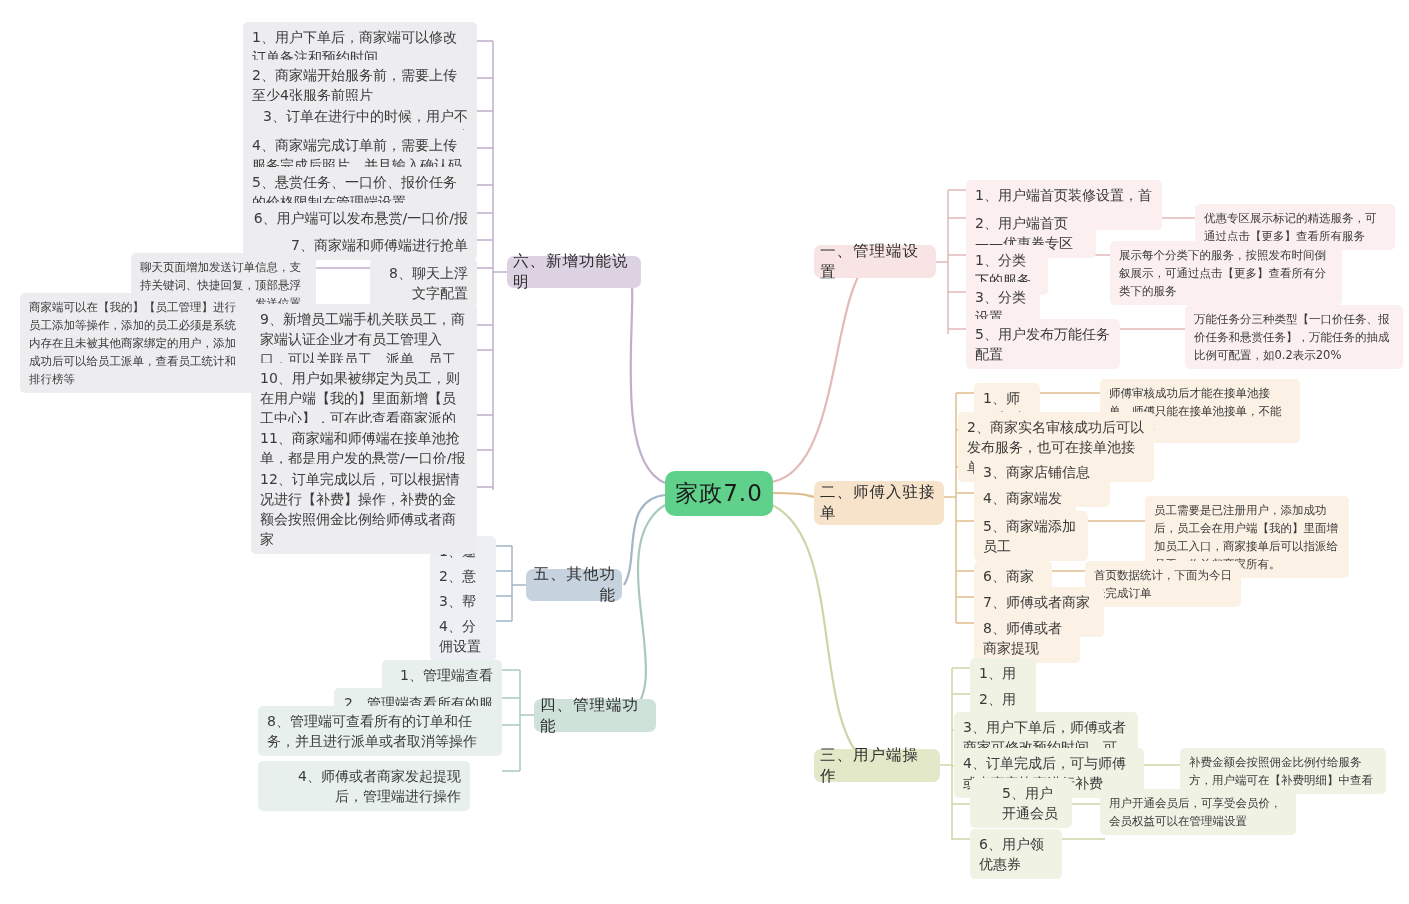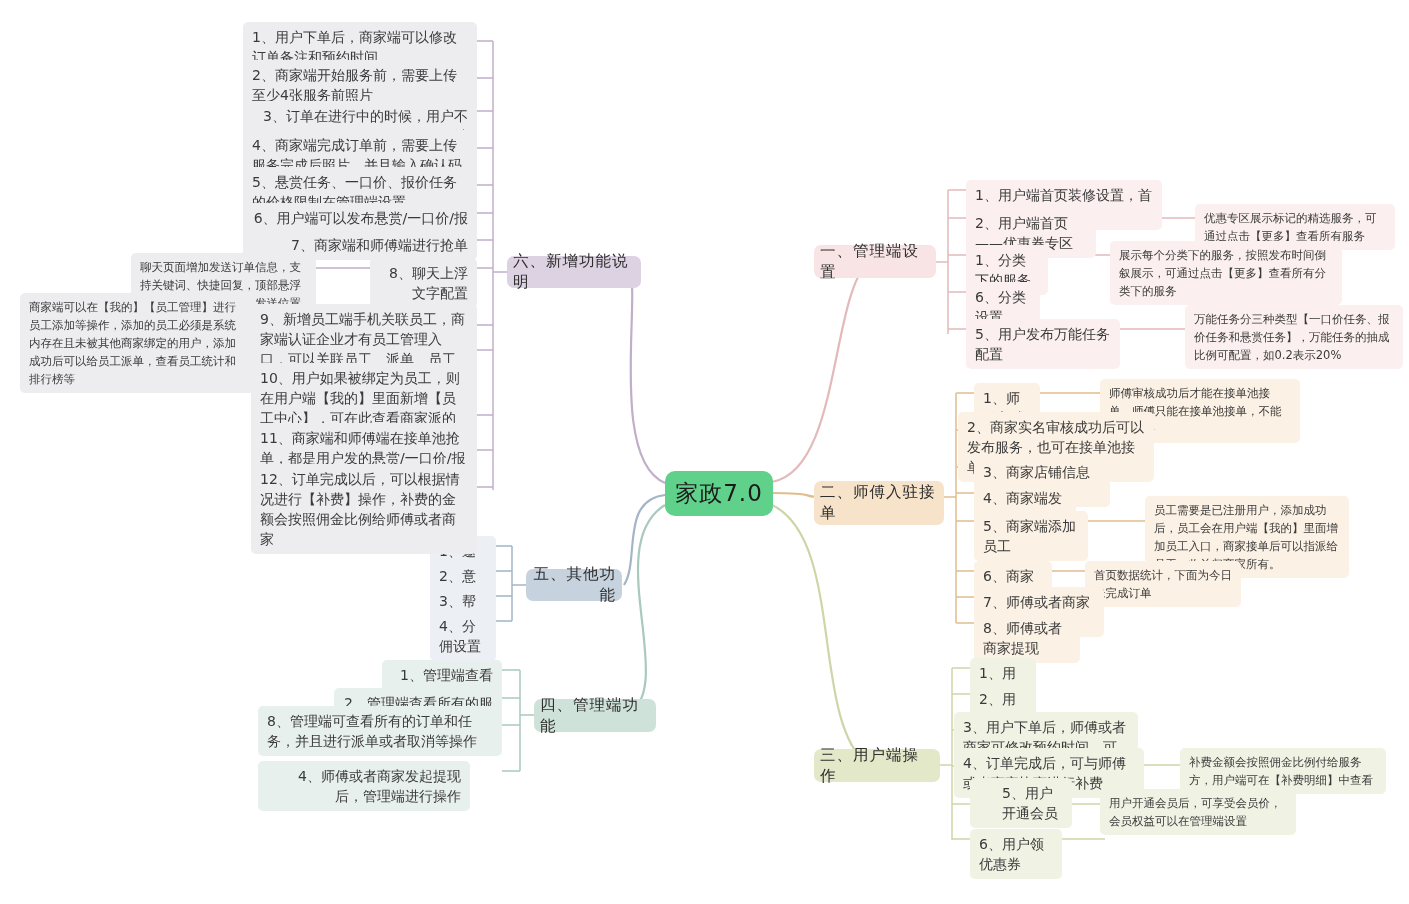--- a/index.html
+++ b/index.html
@@ -113,21 +113,21 @@
   <div class="node detail t1d" style="left:1195px;top:204px;width:200px;">
     <span>优惠专区展示标记的精选服务，可通过点击【更多】查看所有服务</span>
   </div>
   <div class="node leaf t1d l" style="left:966px;top:245px;width:82px;">
     <span>1、分类下的服务</span>
   </div>
   <div class="node detail t1d" style="left:1110px;top:241px;width:232px;">
     <span>展示每个分类下的服务，按照发布时间倒叙展示，可通过点击【更多】查看所有分类下的服务</span>
   </div>
   <div class="node leaf t1d l" style="left:966px;top:282px;width:74px;">
-    <span>6、分类设置</span>
+    <span>3、分类设置</span>
   </div>
   <div class="node leaf t1d l" style="left:966px;top:319px;width:154px;">
     <span>5、用户发布万能任务配置</span>
   </div>
   <div class="node detail t1d" style="left:1185px;top:305px;width:218px;">
     <span>万能任务分三种类型【一口价任务、报价任务和悬赏任务】，万能任务的抽成比例可配置，如0.2表示20%</span>
   </div>
 
   <div class="node branch t2" style="left:814px;top:481px;width:130px;height:44px;">
     <span>二、师傅入驻接单</span>

